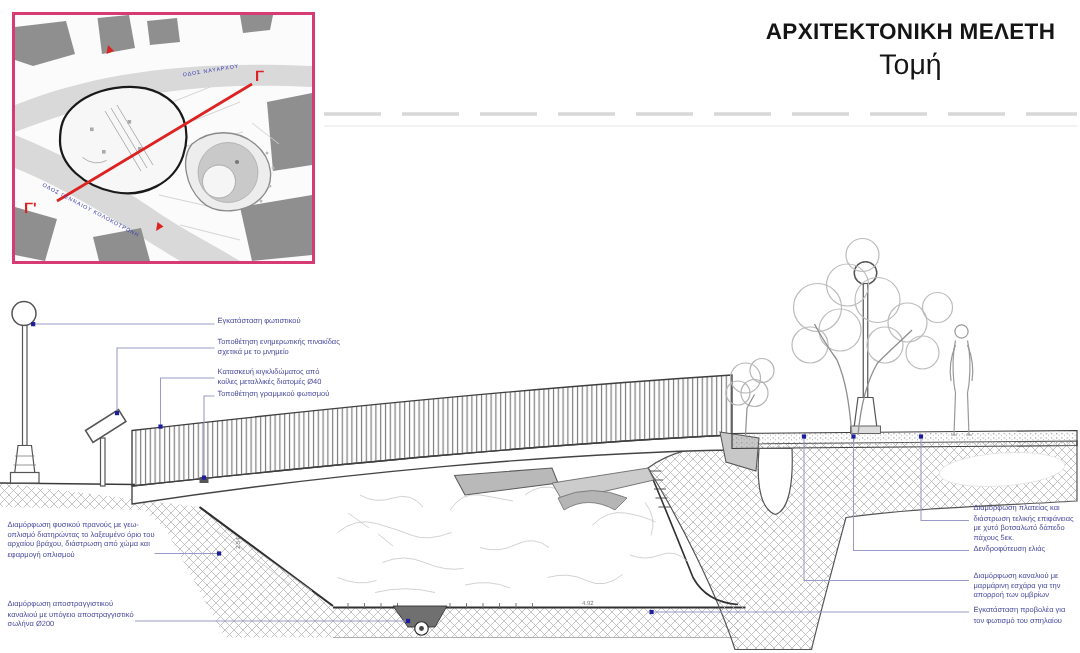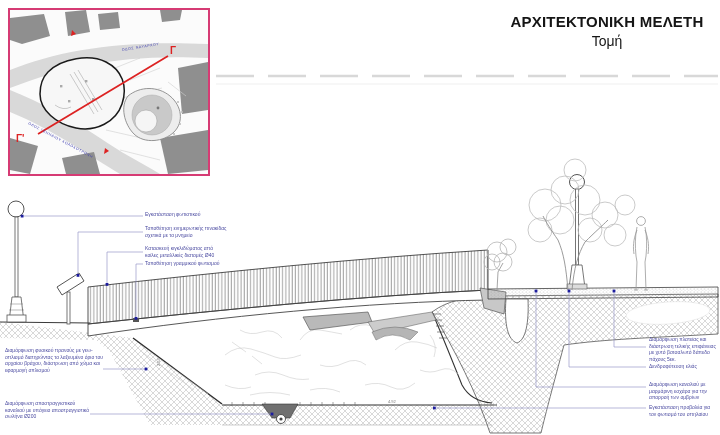--- a/index.html
+++ b/index.html
@@ -1,21 +1,21 @@
 <!DOCTYPE html>
 <html><head>
 <meta charset="utf-8">
 <style>
   html,body{margin:0;padding:0;background:#ffffff;}
   #stage{position:relative;width:720px;height:435px;background:#ffffff;overflow:hidden;
          font-family:"Liberation Sans",sans-serif;}
   .ann{position:absolute;font-size:5px;line-height:1.3;color:#4a4aa0;}
   .title-block{position:absolute;left:498px;top:13px;width:218px;text-align:center;color:#151515;}
   .title-main{font-size:15px;font-weight:bold;letter-spacing:.2px;}
-  .title-sub{font-size:14px;margin-top:3px;}
+  .title-sub{font-size:19px;margin-top:3px;}
   .inset{position:absolute;left:8px;top:8px;width:198px;height:164px;
          border:2px solid #d63b74;background:#fbfbfb;box-sizing:content-box;}
   svg{display:block;}
   .abs{position:absolute;left:0;top:0;}
 </style>
 </head>
 <body>
 
 <div id="stage">
 

